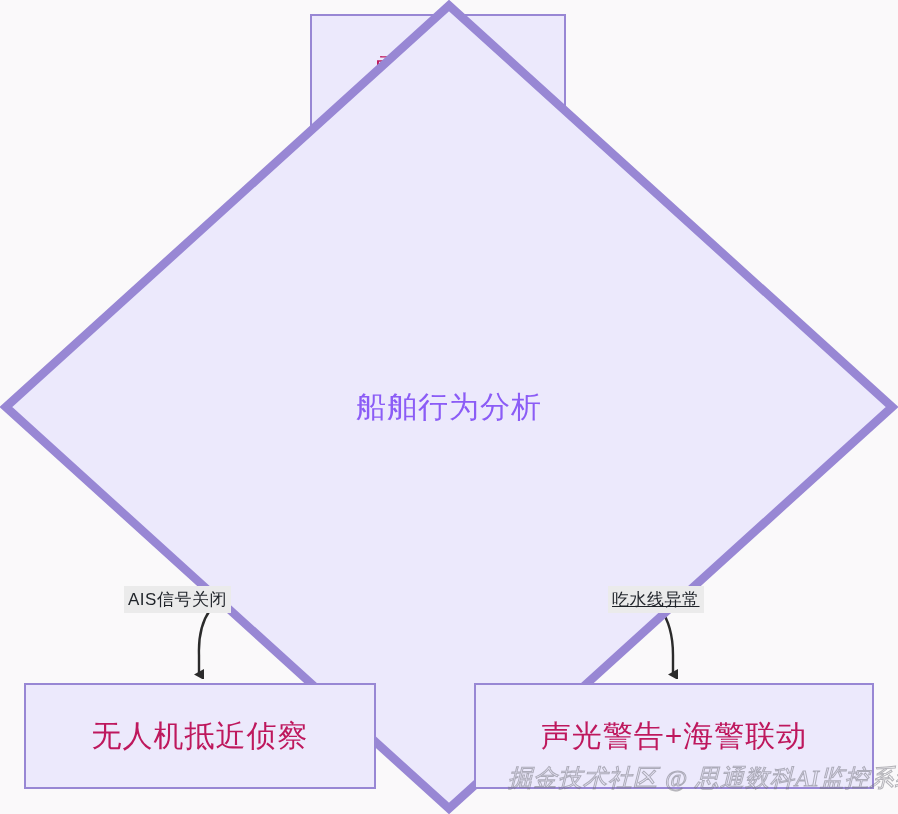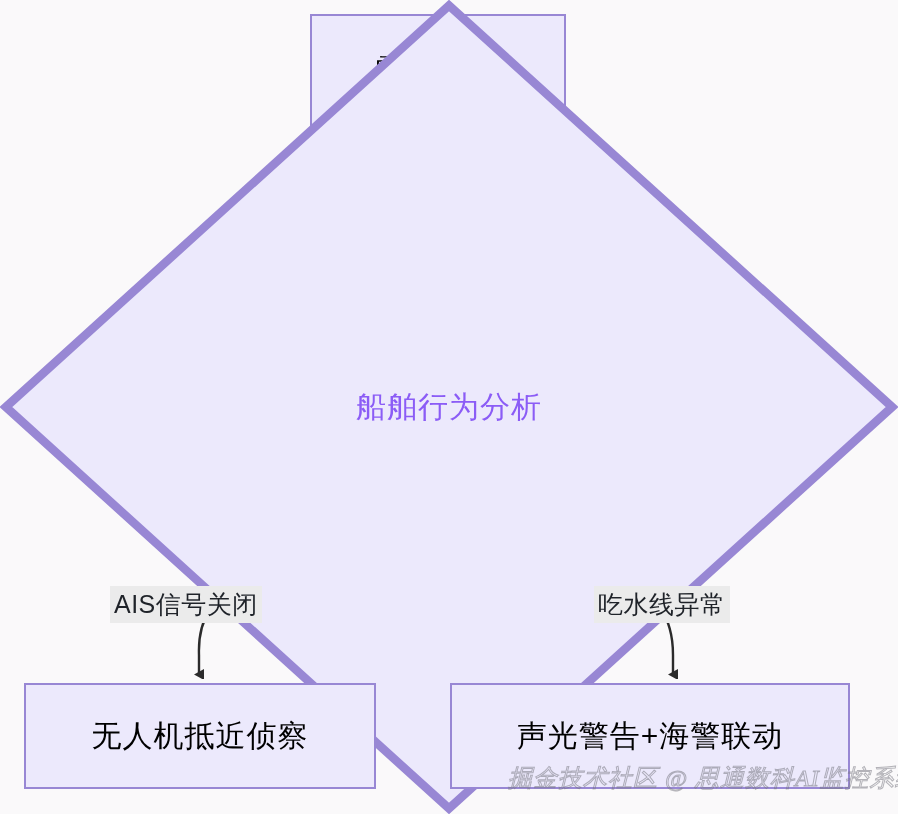--- a/index.html
+++ b/index.html
@@ -30,42 +30,42 @@
   .node {
     position: absolute;
     box-sizing: border-box;
     background: #ece9fc;
     border: 2px solid #9887d4;
     display: flex;
     align-items: center;
     justify-content: center;
   }
   .node-label {
-    color: #000000;
+    color: #be185d;
     font-size: 30px;
     line-height: 1.2;
     letter-spacing: 1px;
     white-space: nowrap;
   }
 
   
   #node-radar-scan {
     left: 310px;
     top: 14px;
     width: 256px;
     height: 112px;
   }
   #node-drone-recon {
     left: 24px;
     top: 683px;
     width: 352px;
     height: 106px;
   }
   #node-alarm-link {
-    left: 450px;
+    left: 474px;
     top: 683px;
     width: 400px;
     height: 106px;
   }
 
   
   #node-behavior-analysis {
     left: 286px;
     top: 230px;
     width: 304px;
@@ -94,32 +94,34 @@
     font-size: 30px;
     letter-spacing: 1px;
     white-space: nowrap;
   }
 
   
   .edge-label {
     position: absolute;
     background: #ebebeb;
     color: #1f2329;
-    font-size: 25px;
+    font-size: 17px;
     letter-spacing: 0.5px;
     padding: 2px 4px;
     white-space: nowrap;
+    margin-left: 14px;
   }
   #edge-label-ais-off {
     left: 110px;
     top: 586px;
   }
   #edge-label-draft-anomaly {
     left: 594px;
     top: 586px;
+    text-decoration: underline;
   }
 
   
   #watermark {
     position: absolute;
     left: 508px;
     top: 762px;
     font-size: 24px;
     letter-spacing: 1px;
     white-space: nowrap;

